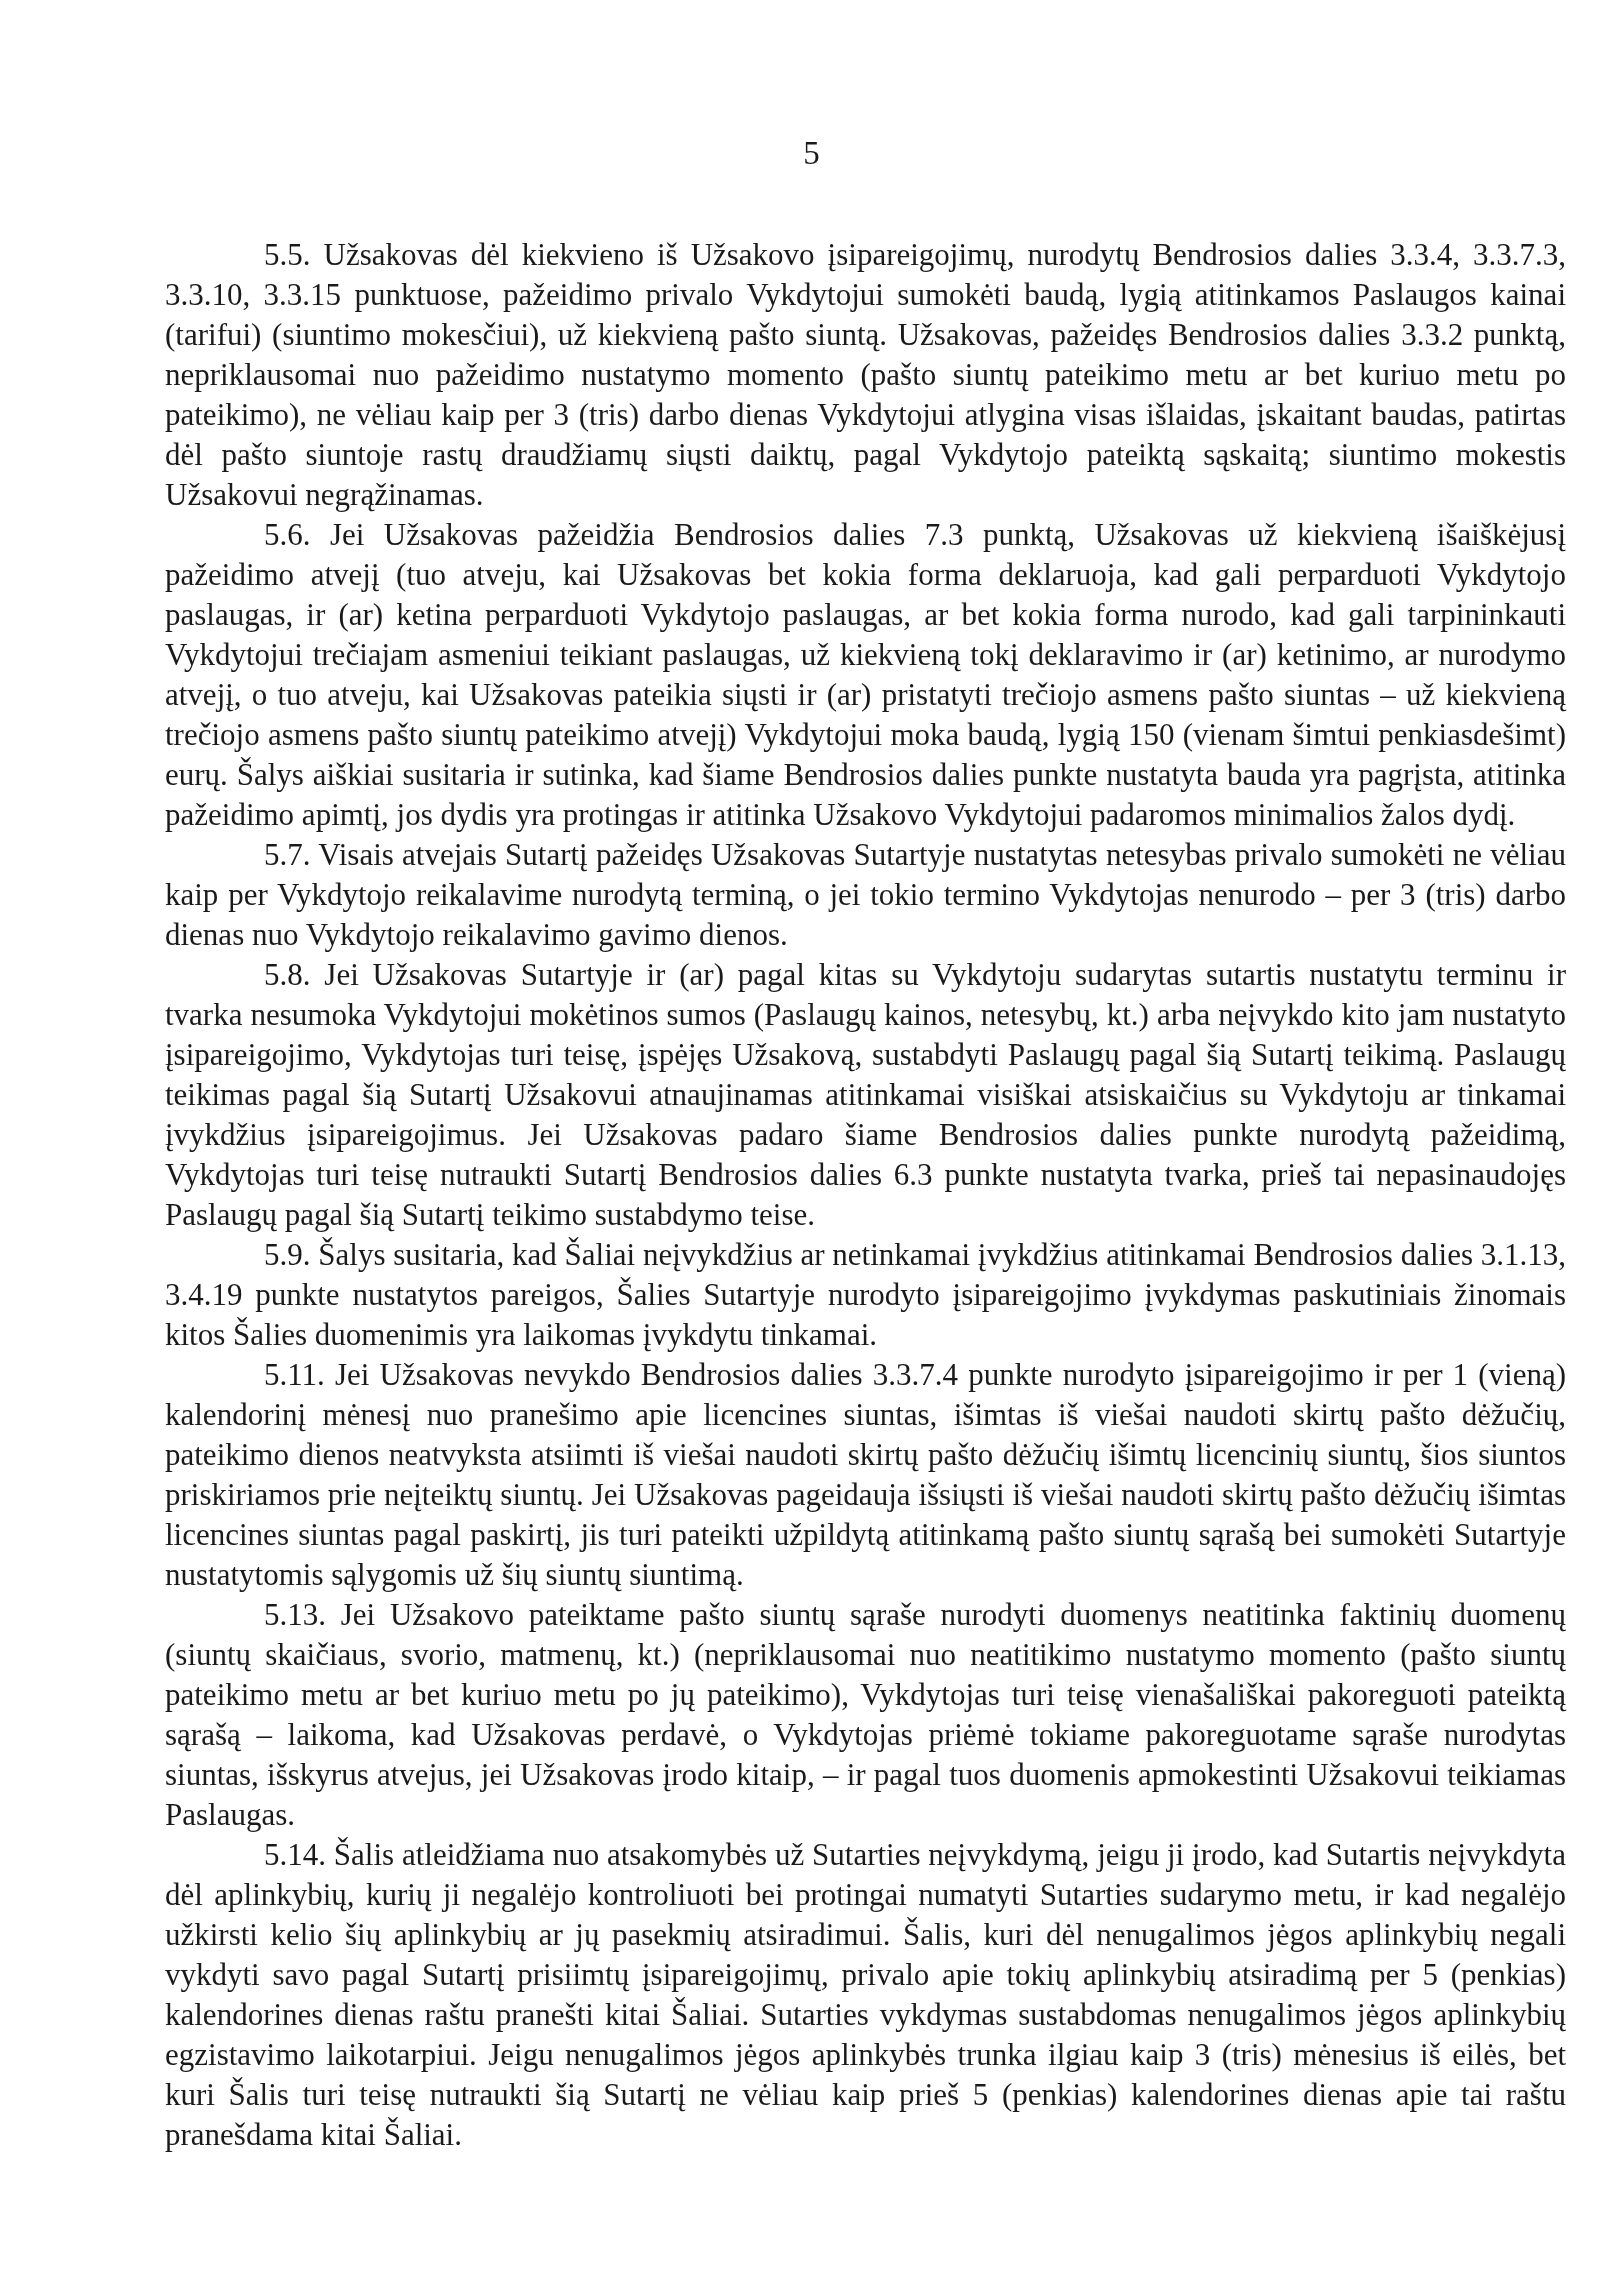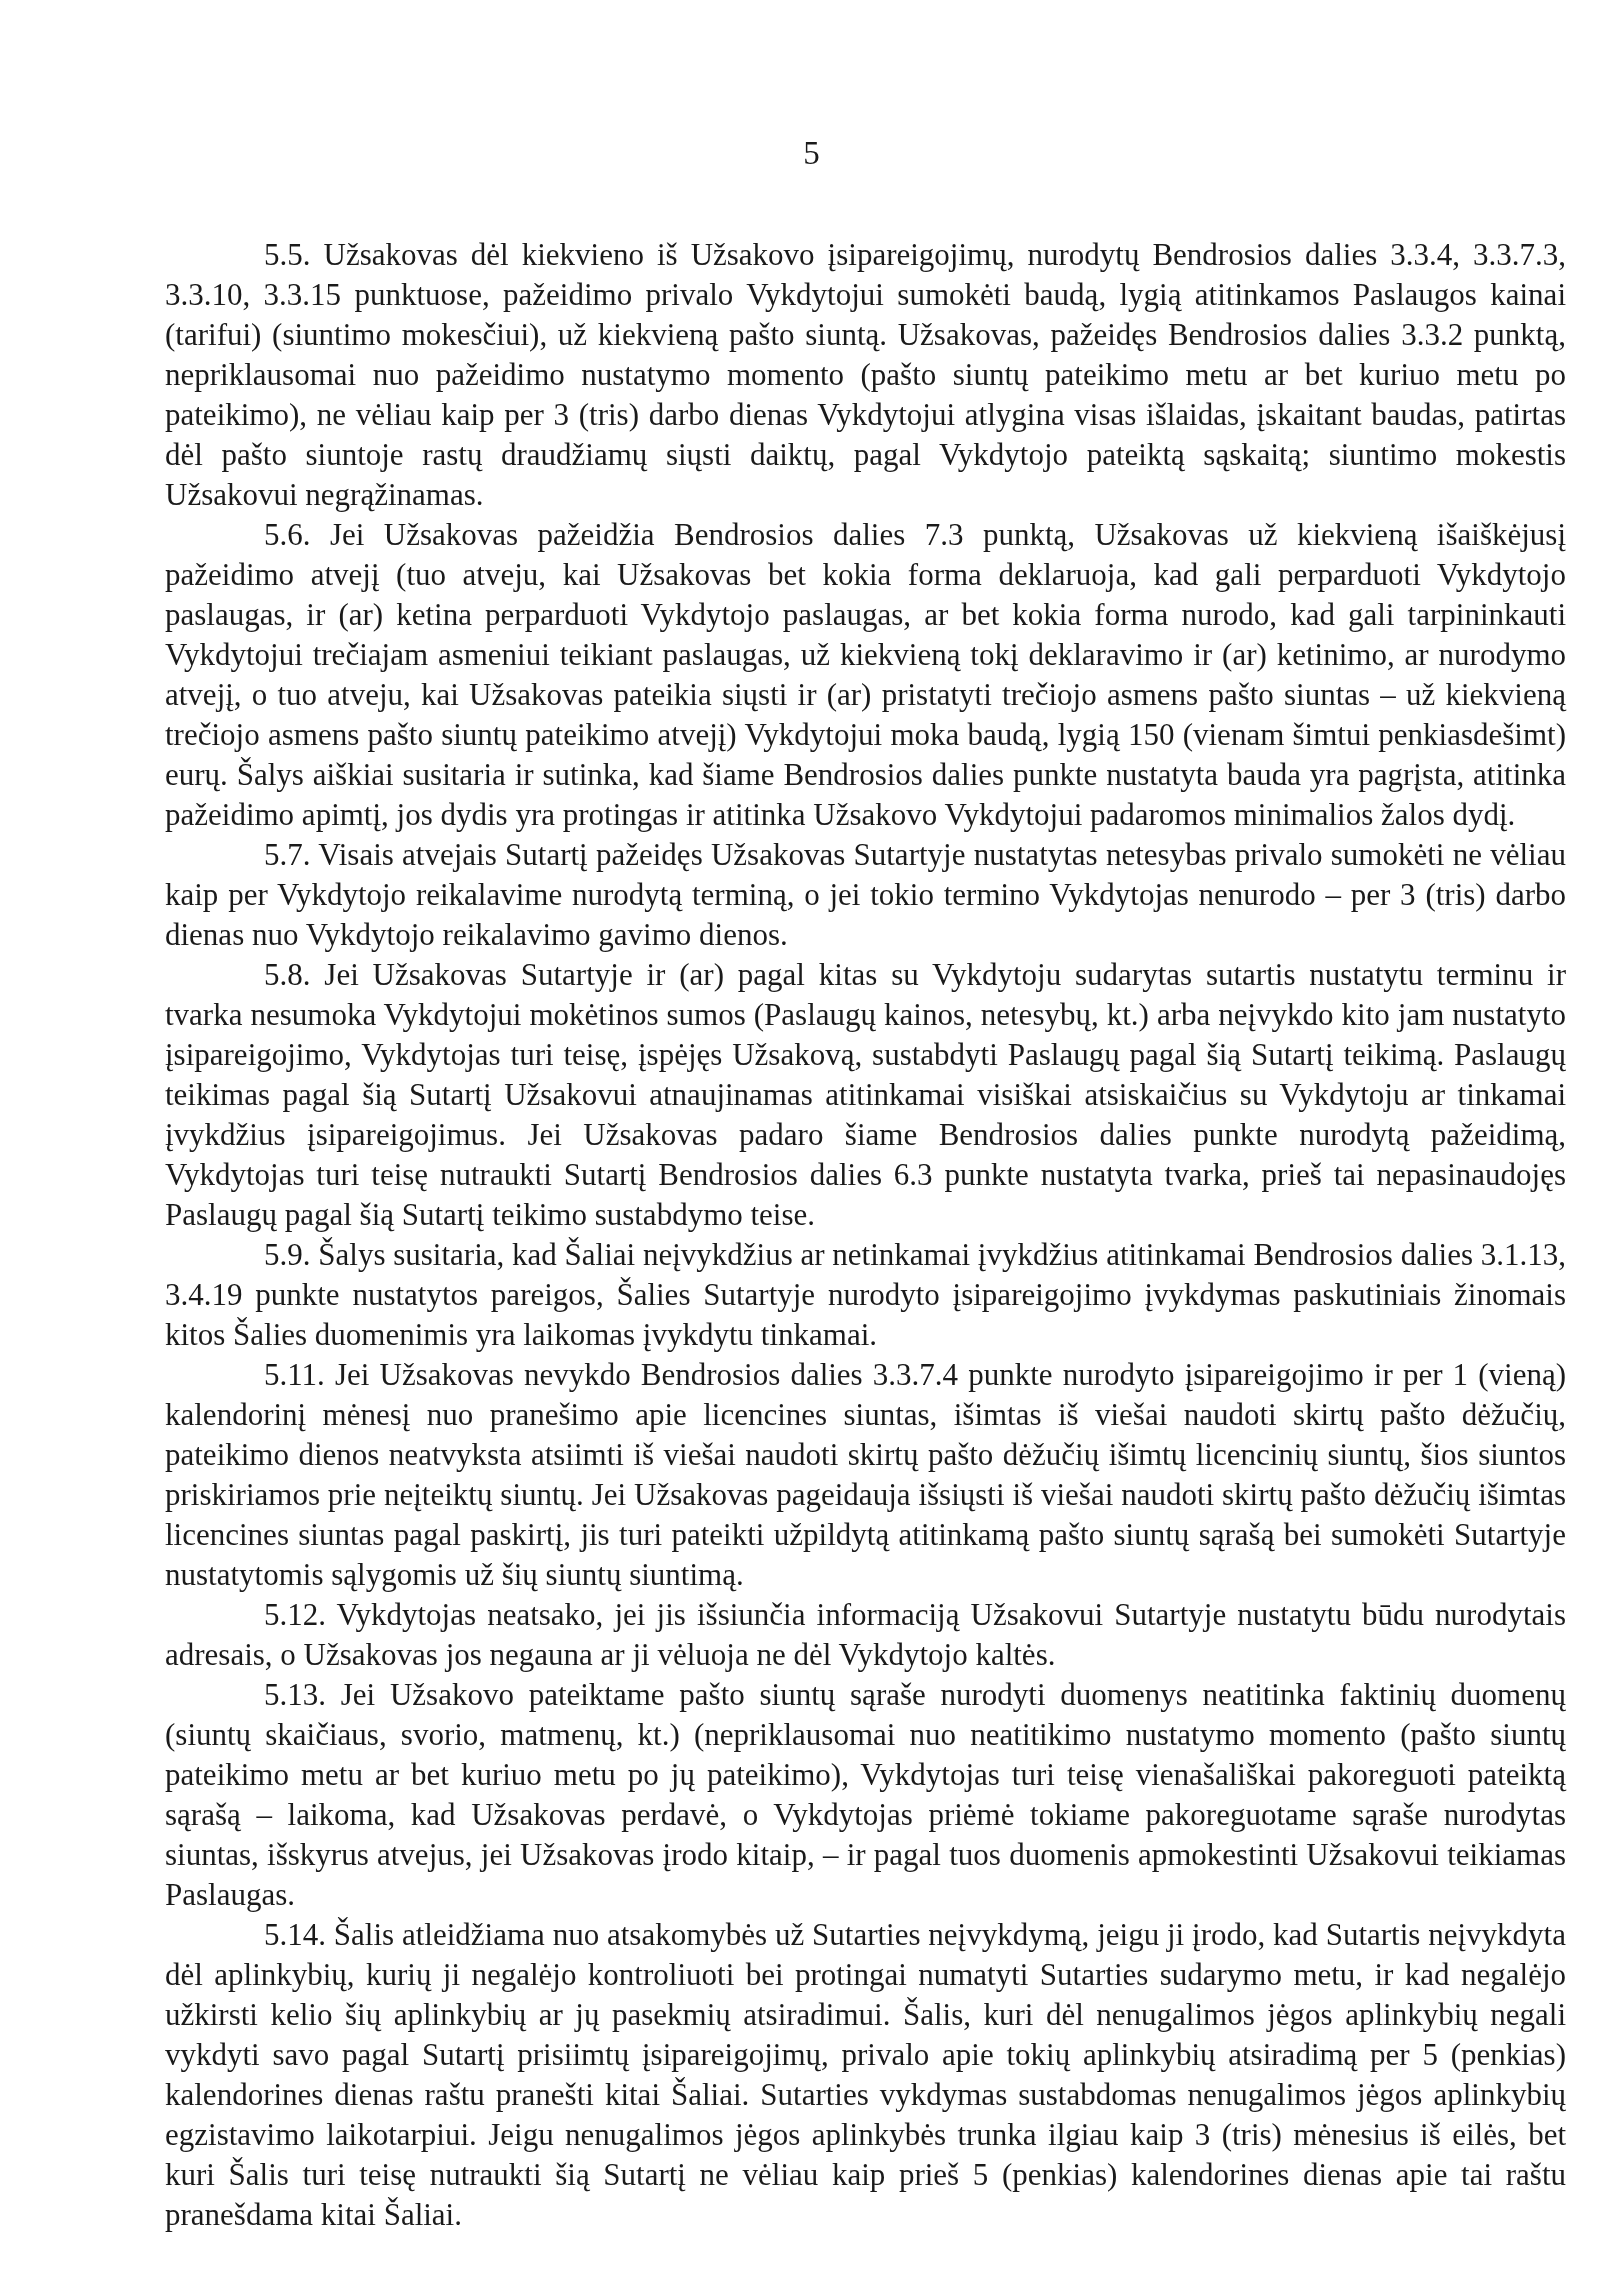--- a/index.html
+++ b/index.html
@@ -52,19 +52,18 @@
 <div class="page">
   <div class="page-number">5</div>
 
   <div class="content">
     <p class="para">5.5. Užsakovas dėl kiekvieno iš Užsakovo įsipareigojimų, nurodytų Bendrosios dalies 3.3.4, 3.3.7.3, 3.3.10, 3.3.15 punktuose, pažeidimo privalo Vykdytojui sumokėti baudą, lygią atitinkamos Paslaugos kainai (tarifui) (siuntimo mokesčiui), už kiekvieną pašto siuntą. Užsakovas, pažeidęs Bendrosios dalies 3.3.2 punktą, nepriklausomai nuo pažeidimo nustatymo momento (pašto siuntų pateikimo metu ar bet kuriuo metu po pateikimo), ne vėliau kaip per 3 (tris) darbo dienas Vykdytojui atlygina visas išlaidas, įskaitant baudas, patirtas dėl pašto siuntoje rastų draudžiamų siųsti daiktų, pagal Vykdytojo pateiktą sąskaitą; siuntimo mokestis Užsakovui negrąžinamas.</p>
     <p class="para">5.6. Jei Užsakovas pažeidžia Bendrosios dalies 7.3 punktą, Užsakovas už kiekvieną išaiškėjusį pažeidimo atvejį (tuo atveju, kai Užsakovas bet kokia forma deklaruoja, kad gali perparduoti Vykdytojo paslaugas, ir (ar) ketina perparduoti Vykdytojo paslaugas, ar bet kokia forma nurodo, kad gali tarpininkauti Vykdytojui trečiajam asmeniui teikiant paslaugas, už kiekvieną tokį deklaravimo ir (ar) ketinimo, ar nurodymo atvejį, o tuo atveju, kai Užsakovas pateikia siųsti ir (ar) pristatyti trečiojo asmens pašto siuntas – už kiekvieną trečiojo asmens pašto siuntų pateikimo atvejį) Vykdytojui moka baudą, lygią 150 (vienam šimtui penkiasdešimt) eurų. Šalys aiškiai susitaria ir sutinka, kad šiame Bendrosios dalies punkte nustatyta bauda yra pagrįsta, atitinka pažeidimo apimtį, jos dydis yra protingas ir atitinka Užsakovo Vykdytojui padaromos minimalios žalos dydį.</p>
     <p class="para">5.7. Visais atvejais Sutartį pažeidęs Užsakovas Sutartyje nustatytas netesybas privalo sumokėti ne vėliau kaip per Vykdytojo reikalavime nurodytą terminą, o jei tokio termino Vykdytojas nenurodo – per 3 (tris) darbo dienas nuo Vykdytojo reikalavimo gavimo dienos.</p>
     <p class="para">5.8. Jei Užsakovas Sutartyje ir (ar) pagal kitas su Vykdytoju sudarytas sutartis nustatytu terminu ir tvarka nesumoka Vykdytojui mokėtinos sumos (Paslaugų kainos, netesybų, kt.) arba neįvykdo kito jam nustatyto įsipareigojimo, Vykdytojas turi teisę, įspėjęs Užsakovą, sustabdyti Paslaugų pagal šią Sutartį teikimą. Paslaugų teikimas pagal šią Sutartį Užsakovui atnaujinamas atitinkamai visiškai atsiskaičius su Vykdytoju ar tinkamai įvykdžius įsipareigojimus. Jei Užsakovas padaro šiame Bendrosios dalies punkte nurodytą pažeidimą, Vykdytojas turi teisę nutraukti Sutartį Bendrosios dalies 6.3 punkte nustatyta tvarka, prieš tai nepasinaudojęs Paslaugų pagal šią Sutartį teikimo sustabdymo teise.</p>
     <p class="para">5.9. Šalys susitaria, kad Šaliai neįvykdžius ar netinkamai įvykdžius atitinkamai Bendrosios dalies 3.1.13, 3.4.19 punkte nustatytos pareigos, Šalies Sutartyje nurodyto įsipareigojimo įvykdymas paskutiniais žinomais kitos Šalies duomenimis yra laikomas įvykdytu tinkamai.</p>
     <p class="para">5.11. Jei Užsakovas nevykdo Bendrosios dalies 3.3.7.4 punkte nurodyto įsipareigojimo ir per 1 (vieną) kalendorinį mėnesį nuo pranešimo apie licencines siuntas, išimtas iš viešai naudoti skirtų pašto dėžučių, pateikimo dienos neatvyksta atsiimti iš viešai naudoti skirtų pašto dėžučių išimtų licencinių siuntų, šios siuntos priskiriamos prie neįteiktų siuntų. Jei Užsakovas pageidauja išsiųsti iš viešai naudoti skirtų pašto dėžučių išimtas licencines siuntas pagal paskirtį, jis turi pateikti užpildytą atitinkamą pašto siuntų sąrašą bei sumokėti Sutartyje nustatytomis sąlygomis už šių siuntų siuntimą.</p>
-    <p class="para">5.12. Vykdytojas neatsako, jei jis išsiunčia informaciją Užsakovui Sutartyje nustatytu būdu nurodytais adresais, o Užsakovas jos negauna ar ji vėluoja ne dėl Vykdytojo kaltės.</p>
     <p class="para">5.13. Jei Užsakovo pateiktame pašto siuntų sąraše nurodyti duomenys neatitinka faktinių duomenų (siuntų skaičiaus, svorio, matmenų, kt.) (nepriklausomai nuo neatitikimo nustatymo momento (pašto siuntų pateikimo metu ar bet kuriuo metu po jų pateikimo), Vykdytojas turi teisę vienašališkai pakoreguoti pateiktą sąrašą – laikoma, kad Užsakovas perdavė, o Vykdytojas priėmė tokiame pakoreguotame sąraše nurodytas siuntas, išskyrus atvejus, jei Užsakovas įrodo kitaip, – ir pagal tuos duomenis apmokestinti Užsakovui teikiamas Paslaugas.</p>
     <p class="para">5.14. Šalis atleidžiama nuo atsakomybės už Sutarties neįvykdymą, jeigu ji įrodo, kad Sutartis neįvykdyta dėl aplinkybių, kurių ji negalėjo kontroliuoti bei protingai numatyti Sutarties sudarymo metu, ir kad negalėjo užkirsti kelio šių aplinkybių ar jų pasekmių atsiradimui. Šalis, kuri dėl nenugalimos jėgos aplinkybių negali vykdyti savo pagal Sutartį prisiimtų įsipareigojimų, privalo apie tokių aplinkybių atsiradimą per 5 (penkias) kalendorines dienas raštu pranešti kitai Šaliai. Sutarties vykdymas sustabdomas nenugalimos jėgos aplinkybių egzistavimo laikotarpiui. Jeigu nenugalimos jėgos aplinkybės trunka ilgiau kaip 3 (tris) mėnesius iš eilės, bet kuri Šalis turi teisę nutraukti šią Sutartį ne vėliau kaip prieš 5 (penkias) kalendorines dienas apie tai raštu pranešdama kitai Šaliai.</p>
 
   </div>
 </div>
 
 
 </body></html>

